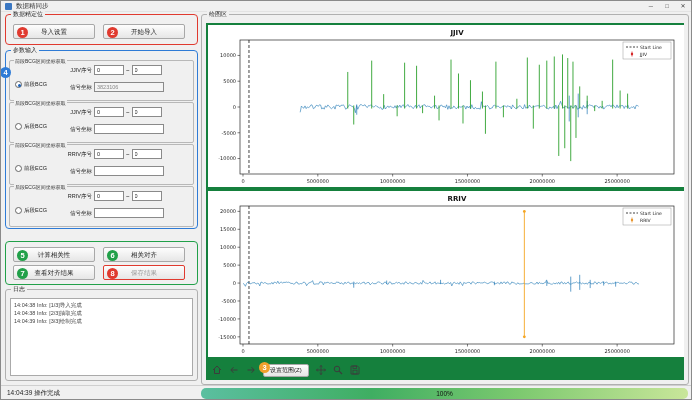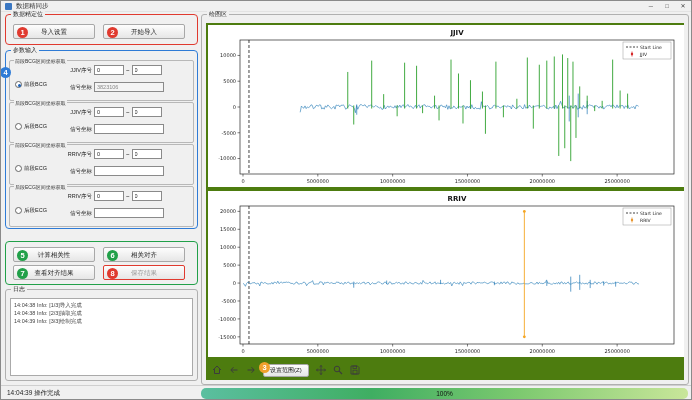--- a/index.html
+++ b/index.html
@@ -40,21 +40,21 @@
   .flabel{display:inline-block;width:38px;text-align:right;font-size:5.5px;color:#222;}
   .fin{height:10px;border:1px solid #8a8a8a;background:#fff;font-size:5.5px;color:#222;padding:0 2px;font-family:"Liberation Sans",sans-serif;}
   .fin.small{width:30px}.fin.wide{width:70px}
   .fin.disabled{color:#8a8a8a;background:#f4f4f4;}
   .tilde{font-size:6px;color:#222;}
   
   .log-inner{position:absolute;left:4px;right:4px;top:8px;bottom:4px;background:#fff;border:1px solid #aaa;padding:2px 3px;}
   .log-line{font-size:5.5px;color:#444;line-height:8px;white-space:nowrap;}
   
   .plot-panel{position:absolute;left:200px;top:13px;width:488px;height:371px;}
-  .canvas{position:absolute;left:4px;right:4px;top:8px;bottom:4px;background:#4d7c0f;}
+  .canvas{position:absolute;left:4px;right:4px;top:8px;bottom:4px;background:#15803d;}
   .chart{position:absolute;left:2px;}
   .mpl-toolbar{position:absolute;left:6px;top:338px;height:18px;display:flex;align-items:center;gap:7px;}
   .tool-icon{width:10px;height:10px;}
   .range-btn{position:relative;height:13px;padding:0 6px;background:linear-gradient(#fdfdfd,#e6e6e6);
              border:1px solid #a8a8a8;border-radius:2px;font-size:6px;color:#222;line-height:11px;}
   .range-btn .badge{left:-5px;top:-3px;}
   
   .statusbar{position:absolute;left:0;right:0;bottom:0;height:14px;background:#f0f0f0;border-top:1px solid #cfcfcf;}
   .status-text{position:absolute;left:6px;top:3px;font-size:6.5px;color:#222;}
   .progress{position:absolute;left:200px;right:3px;top:1.5px;height:11px;border-radius:5px;

